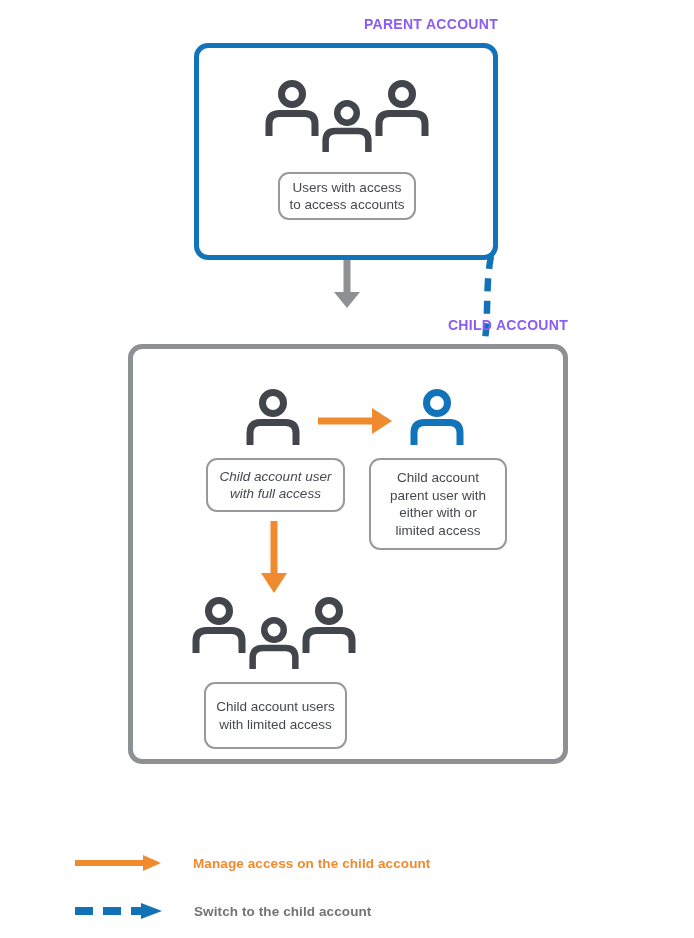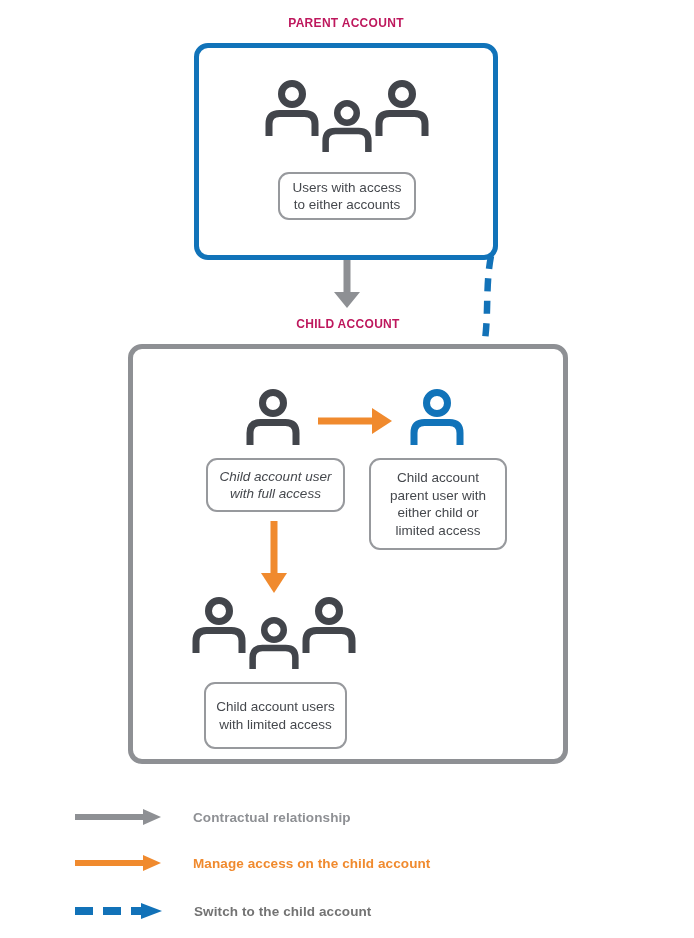--- a/index.html
+++ b/index.html
@@ -5,25 +5,25 @@
   html,body{margin:0;padding:0;background:#ffffff;}
   .canvas{
     position:relative;
     width:694px;height:938px;
     background:#ffffff;
     font-family:"Liberation Sans", sans-serif;
     overflow:hidden;
   }
   .section-title{
     position:absolute;
-    text-align:center;
-    font-size:12px;
+    text-align:right;
+    font-size:14px;
     font-weight:700;
     letter-spacing:.3px;
-    color:#be185d;
+    color:#8b5cf6;
   }
   .account-box{
     position:absolute;
     background:#ffffff;
     border-radius:14px;
     box-sizing:border-box;
   }
   .parent-box{border:5px solid #1173b9;}
   .child-box{border:5px solid #8e9094;}
   .pill{
@@ -83,21 +83,21 @@
   <div class="account-box parent-box" style="left:194px;top:43px;width:304px;height:217px;"></div>
 
   <svg class="icon-svg person-dark" style="left:264px;top:80px;" width="166" height="78" viewBox="0 0 166 78">
     <use href="#icon-person" x="0" y="0" width="56" height="56"></use>
     <use href="#icon-person" x="110" y="0" width="56" height="56"></use>
     <use href="#icon-person" x="57" y="20" width="52" height="52"></use>
   </svg>
 
   <div class="pill" style="left:278px;top:172px;width:138px;height:48px;">
     <span>Users with access</span>
-    <span>to either accounts</span>
+    <span>to access accounts</span>
   </div>
 
   <svg class="icon-svg" style="left:333px;top:260px;" width="28" height="48" viewBox="0 0 28 48">
     <rect class="fill-gray" x="10.5" y="0" width="7" height="33"></rect>
     <polygon class="fill-gray" points="1,32 27,32 14,48"></polygon>
   </svg>
 
   <svg class="icon-svg" style="left:438px;top:252px;" width="70" height="145" viewBox="0 0 70 145">
     <path d="M 53 4 C 46 40, 53 75, 42 112" fill="none" stroke="#1272b8" stroke-width="6.5" stroke-dasharray="13 9.5"></path>
     <polygon fill="#1272b8" points="19,137 34.6,131.1 23.6,120.9"></polygon>
@@ -121,47 +121,40 @@
   </svg>
 
   <div class="pill" style="left:206px;top:458px;width:139px;height:54px;font-style:italic;">
     <span>Child account user</span>
     <span>with full access</span>
   </div>
 
   <div class="pill" style="left:369px;top:458px;width:138px;height:92px;">
     <span>Child account</span>
     <span>parent user with</span>
-    <span>either child or</span>
+    <span>either with or</span>
     <span>limited access</span>
   </div>
 
   <svg class="icon-svg" style="left:261px;top:521px;" width="26" height="72" viewBox="0 0 26 72">
     <rect class="fill-orange" x="9.5" y="0" width="7" height="53"></rect>
     <polygon class="fill-orange" points="0,52 26,52 13,72"></polygon>
   </svg>
 
   <svg class="icon-svg person-dark" style="left:191px;top:597px;" width="166" height="78" viewBox="0 0 166 78">
     <use href="#icon-person" x="0" y="0" width="56" height="56"></use>
     <use href="#icon-person" x="110" y="0" width="56" height="56"></use>
     <use href="#icon-person" x="57" y="20" width="52" height="52"></use>
   </svg>
 
   <div class="pill" style="left:204px;top:682px;width:143px;height:67px;">
     <span>Child account users</span>
     <span>with limited access</span>
   </div>
 
-  <div class="legend-row" style="top:803px;">
-    <svg width="86" height="16" viewBox="0 0 86 16">
-      <rect class="fill-gray" x="0" y="5" width="70" height="6"></rect>
-      <polygon class="fill-gray" points="68,0 86,8 68,16"></polygon>
-    </svg>
-    <span class="legend-label legend-gray">Contractual relationship</span>
-  </div>
 
   <div class="legend-row" style="top:849px;">
     <svg width="86" height="16" viewBox="0 0 86 16">
       <rect class="fill-orange" x="0" y="5" width="70" height="6"></rect>
       <polygon class="fill-orange" points="68,0 86,8 68,16"></polygon>
     </svg>
     <span class="legend-label legend-orange">Manage access on the child account</span>
   </div>
 
   <div class="legend-row" style="top:897px;">

